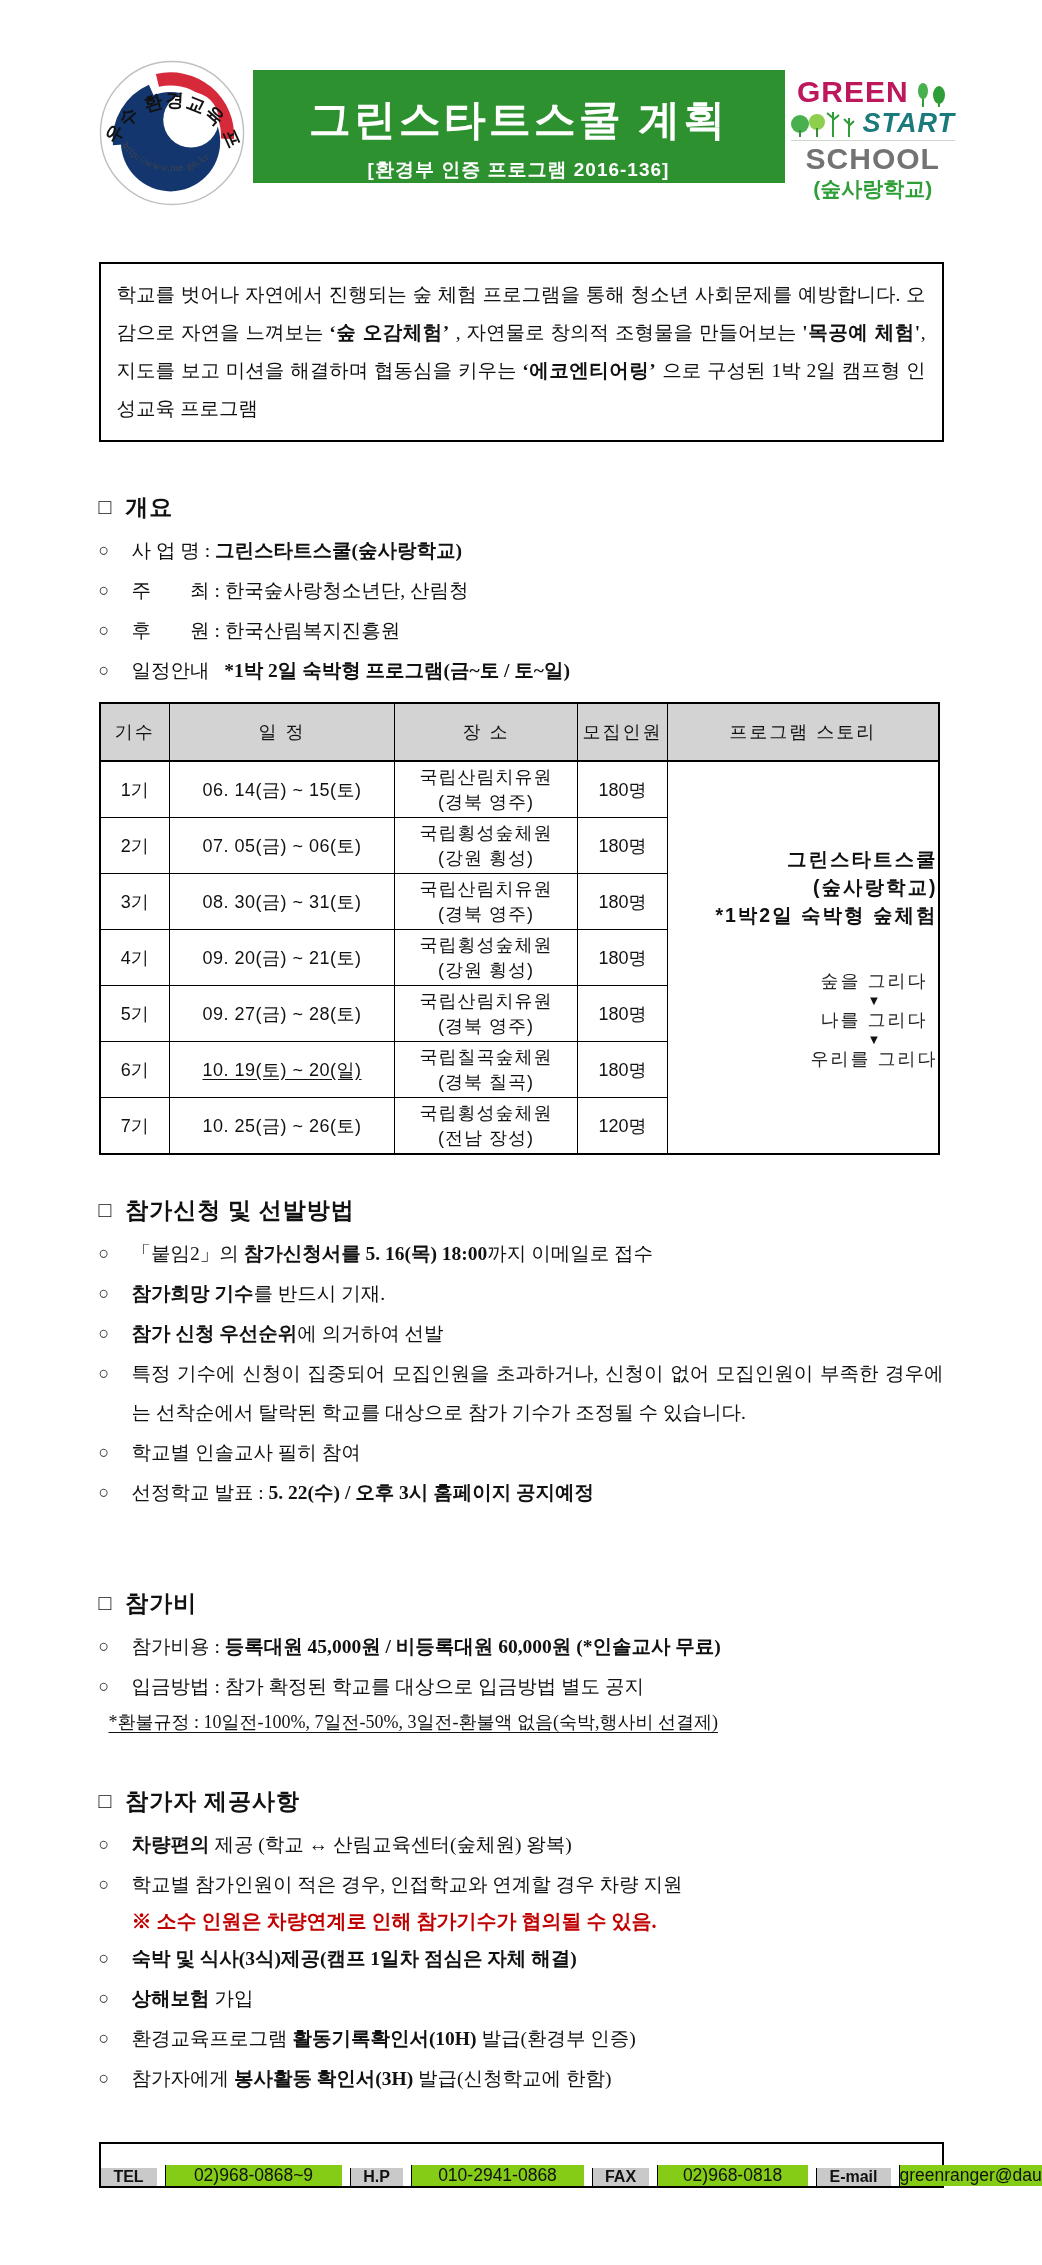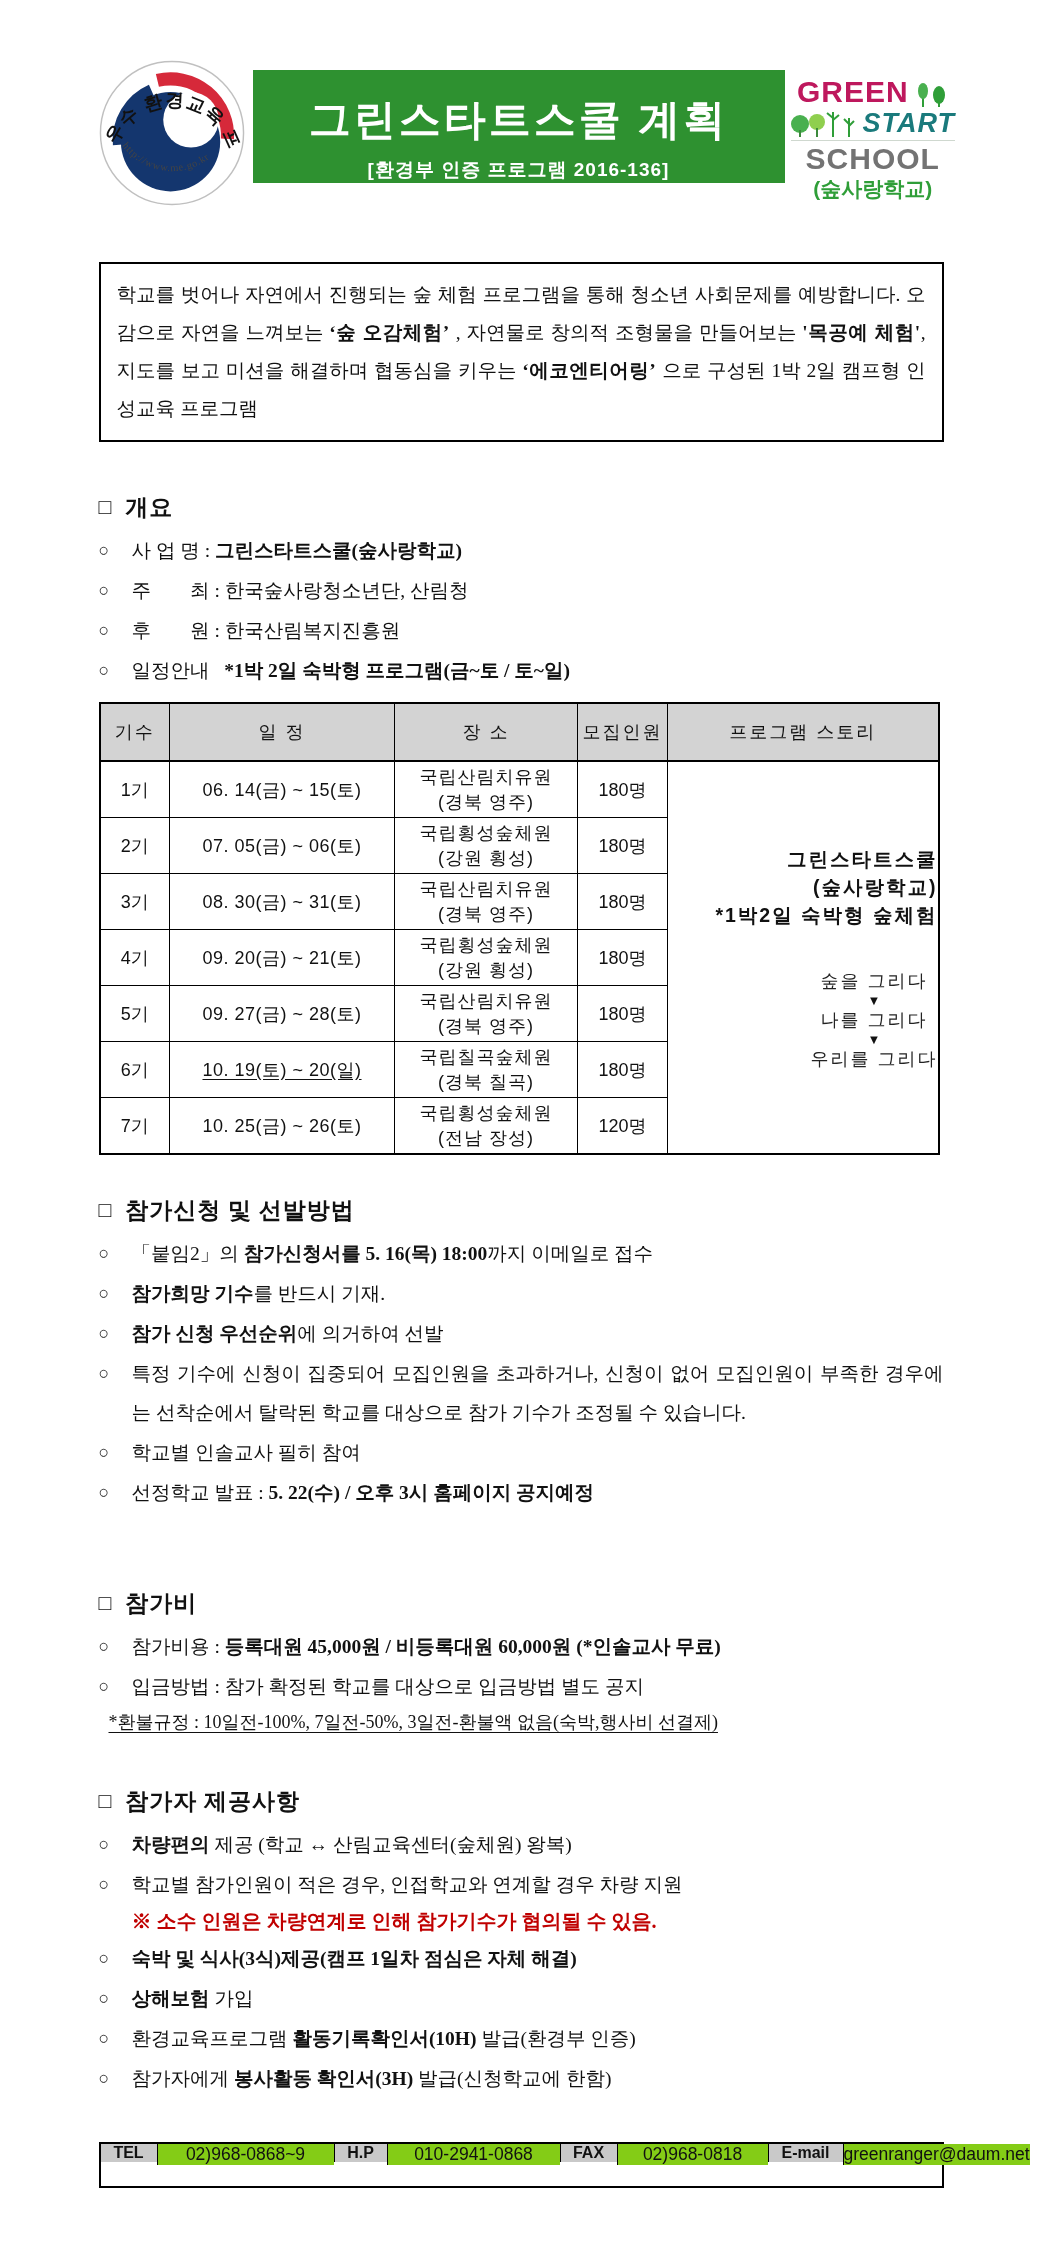--- a/index.html
+++ b/index.html
@@ -61,21 +61,21 @@
   .u{text-decoration:underline;text-underline-offset:3px;}
   .story-cell{vertical-align:middle;}
   .story{display:flex;flex-direction:column;align-items:flex-end;justify-content:center;}
   .story-t{font-weight:bold;font-size:19.5px;line-height:28px;letter-spacing:2px;}
   .story-flow{margin-top:42px;}
   .flow-line{font-size:18px;line-height:21px;letter-spacing:2px;color:#222;}
   .flow-arrow{font-size:13px;line-height:18px;color:#111;}
 
   
   .footer{display:flex;margin-top:44px;border:2px solid #000;height:42px;
-    font-family:"Liberation Sans","DejaVu Sans",sans-serif;align-items:flex-start;}
+    font-family:"Liberation Sans","DejaVu Sans",sans-serif;align-items:flex-end;gap:8px;}
   .fl,.fv{display:flex;align-items:center;justify-content:center;border-left:1px solid #000;}
   .fl{background:#c9c9c9;font-weight:bold;font-size:16px;flex:none;}
   .fv{background:#84cc16;font-size:17.5px;flex:none;}
   .fl:first-child{border-left:none;}
   .w-tel{width:56px}.w-telv{width:176px}.w-hp{width:52px}.w-hpv{width:172px}
   .w-fax{width:56px}.w-faxv{width:150px}.w-em{width:74px}.w-emv{flex:1;}
 </style>
 </head>
 <body>
 

